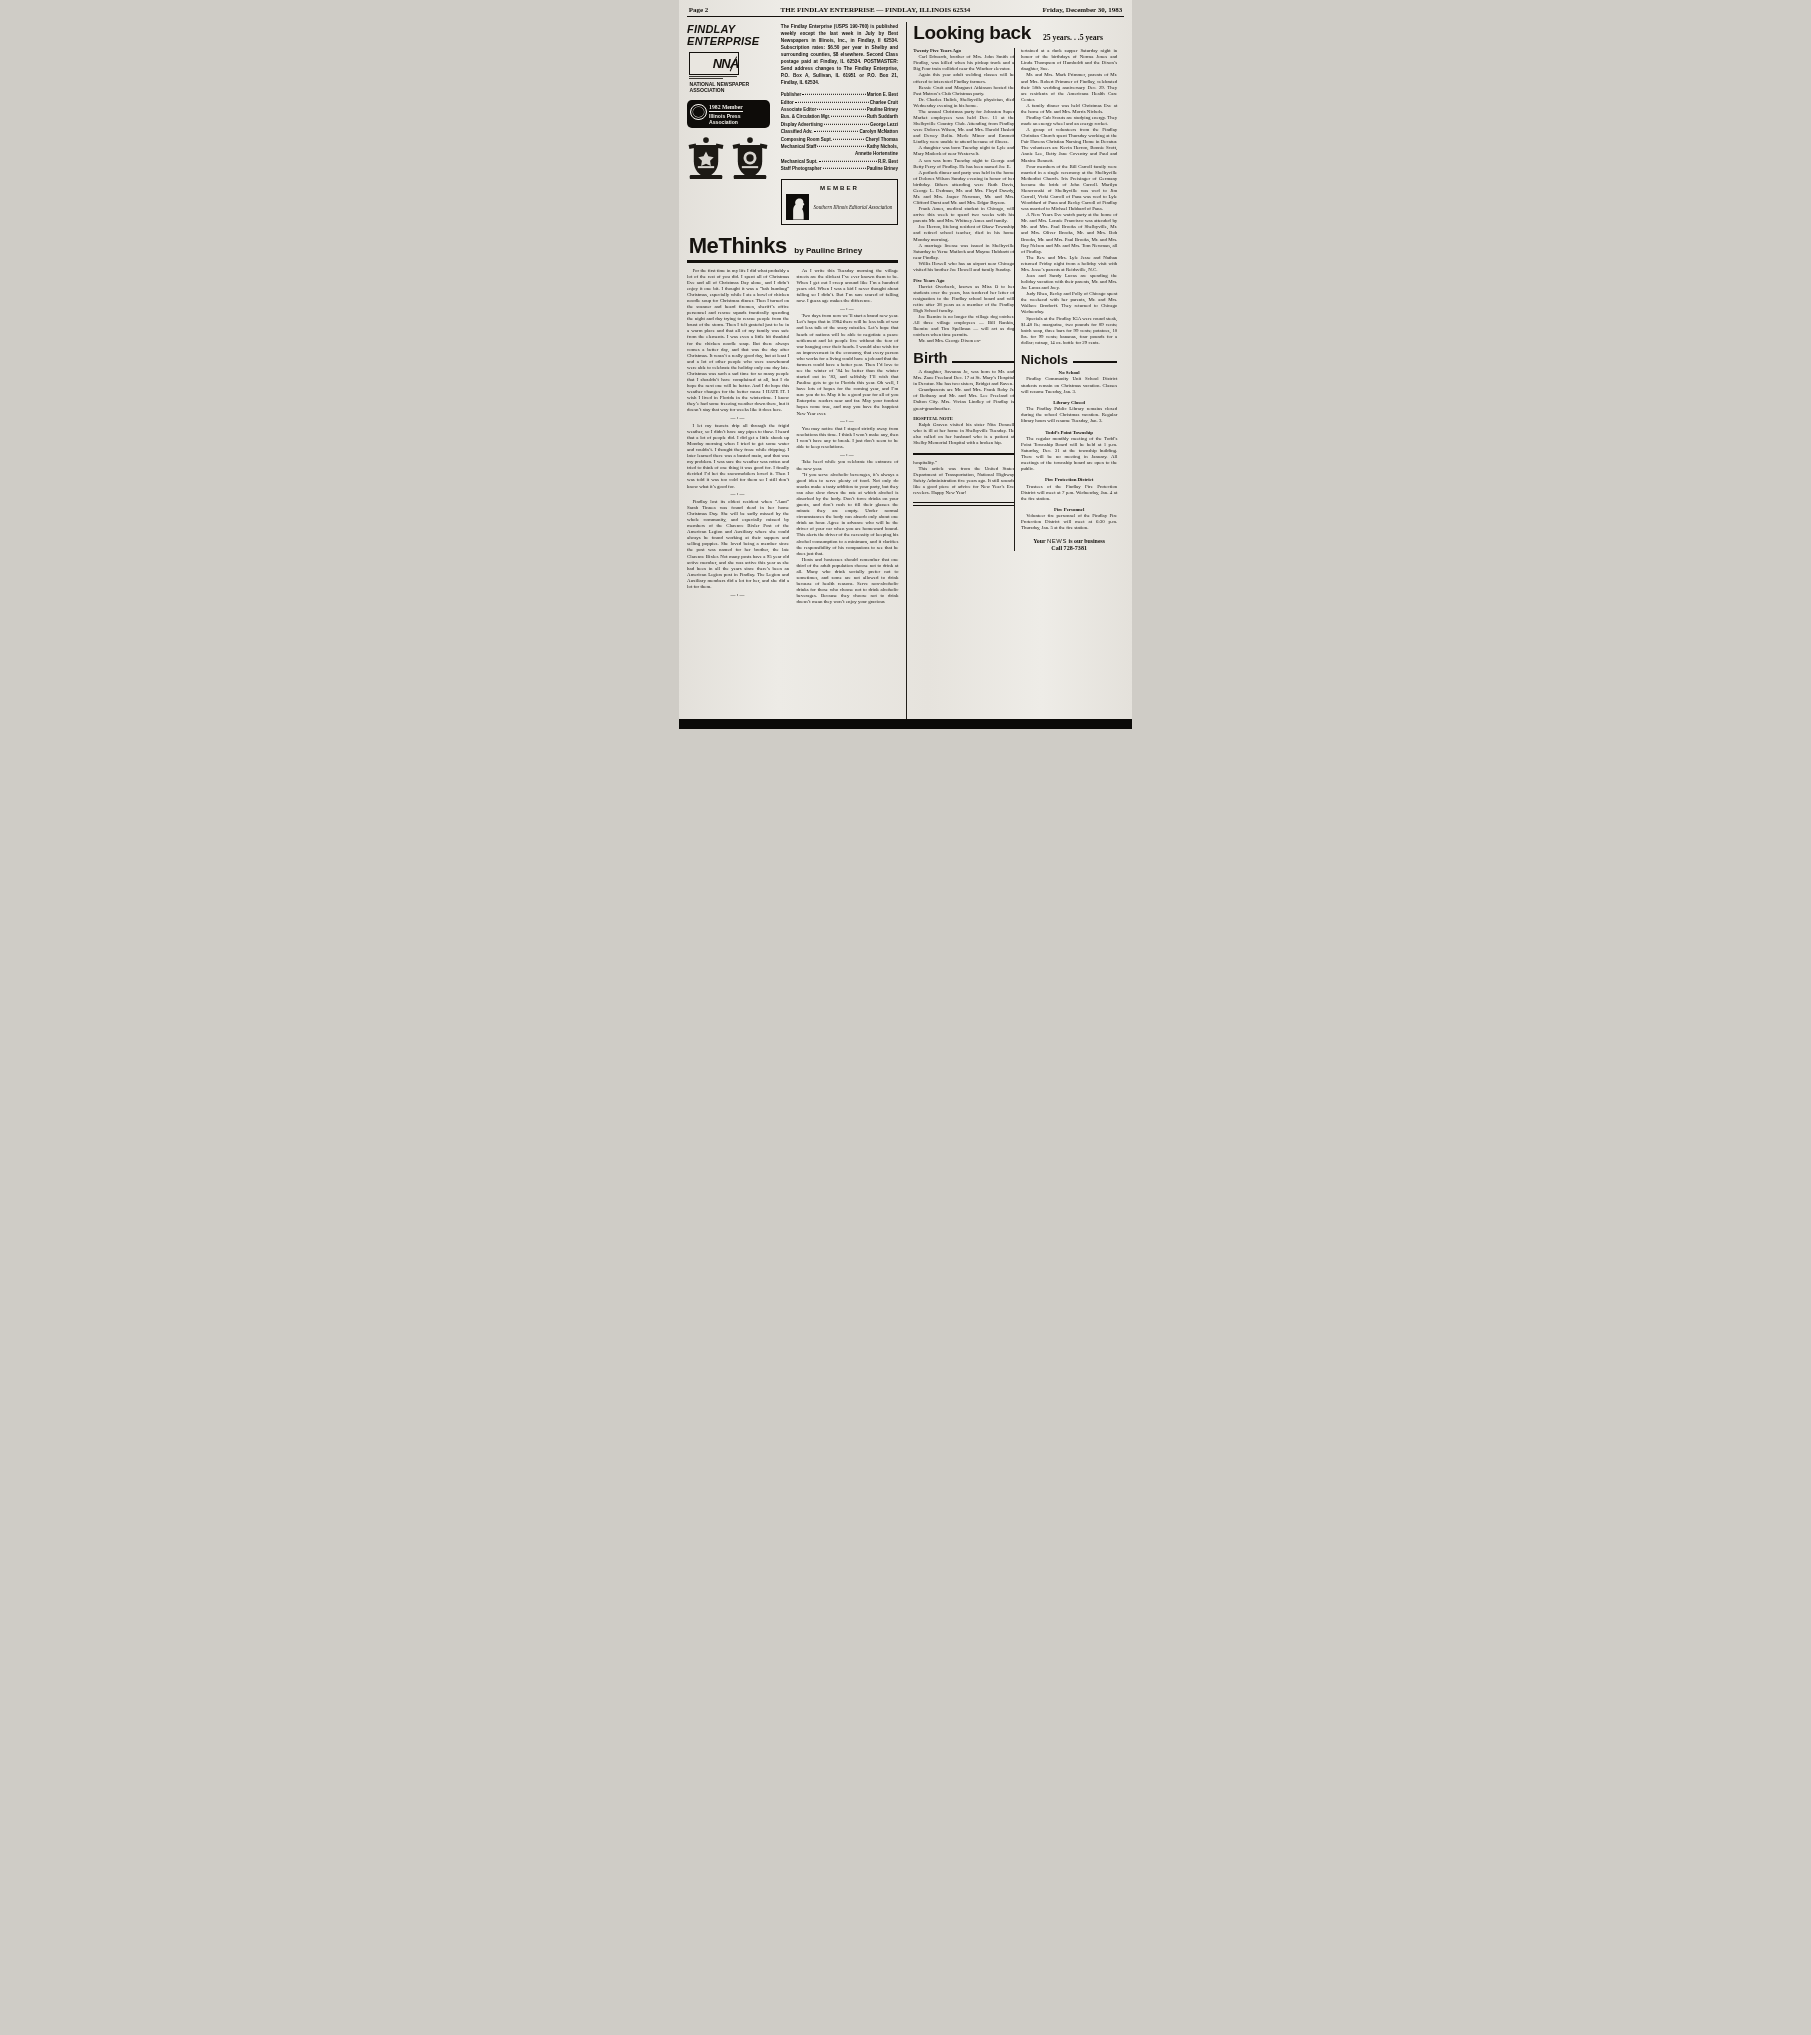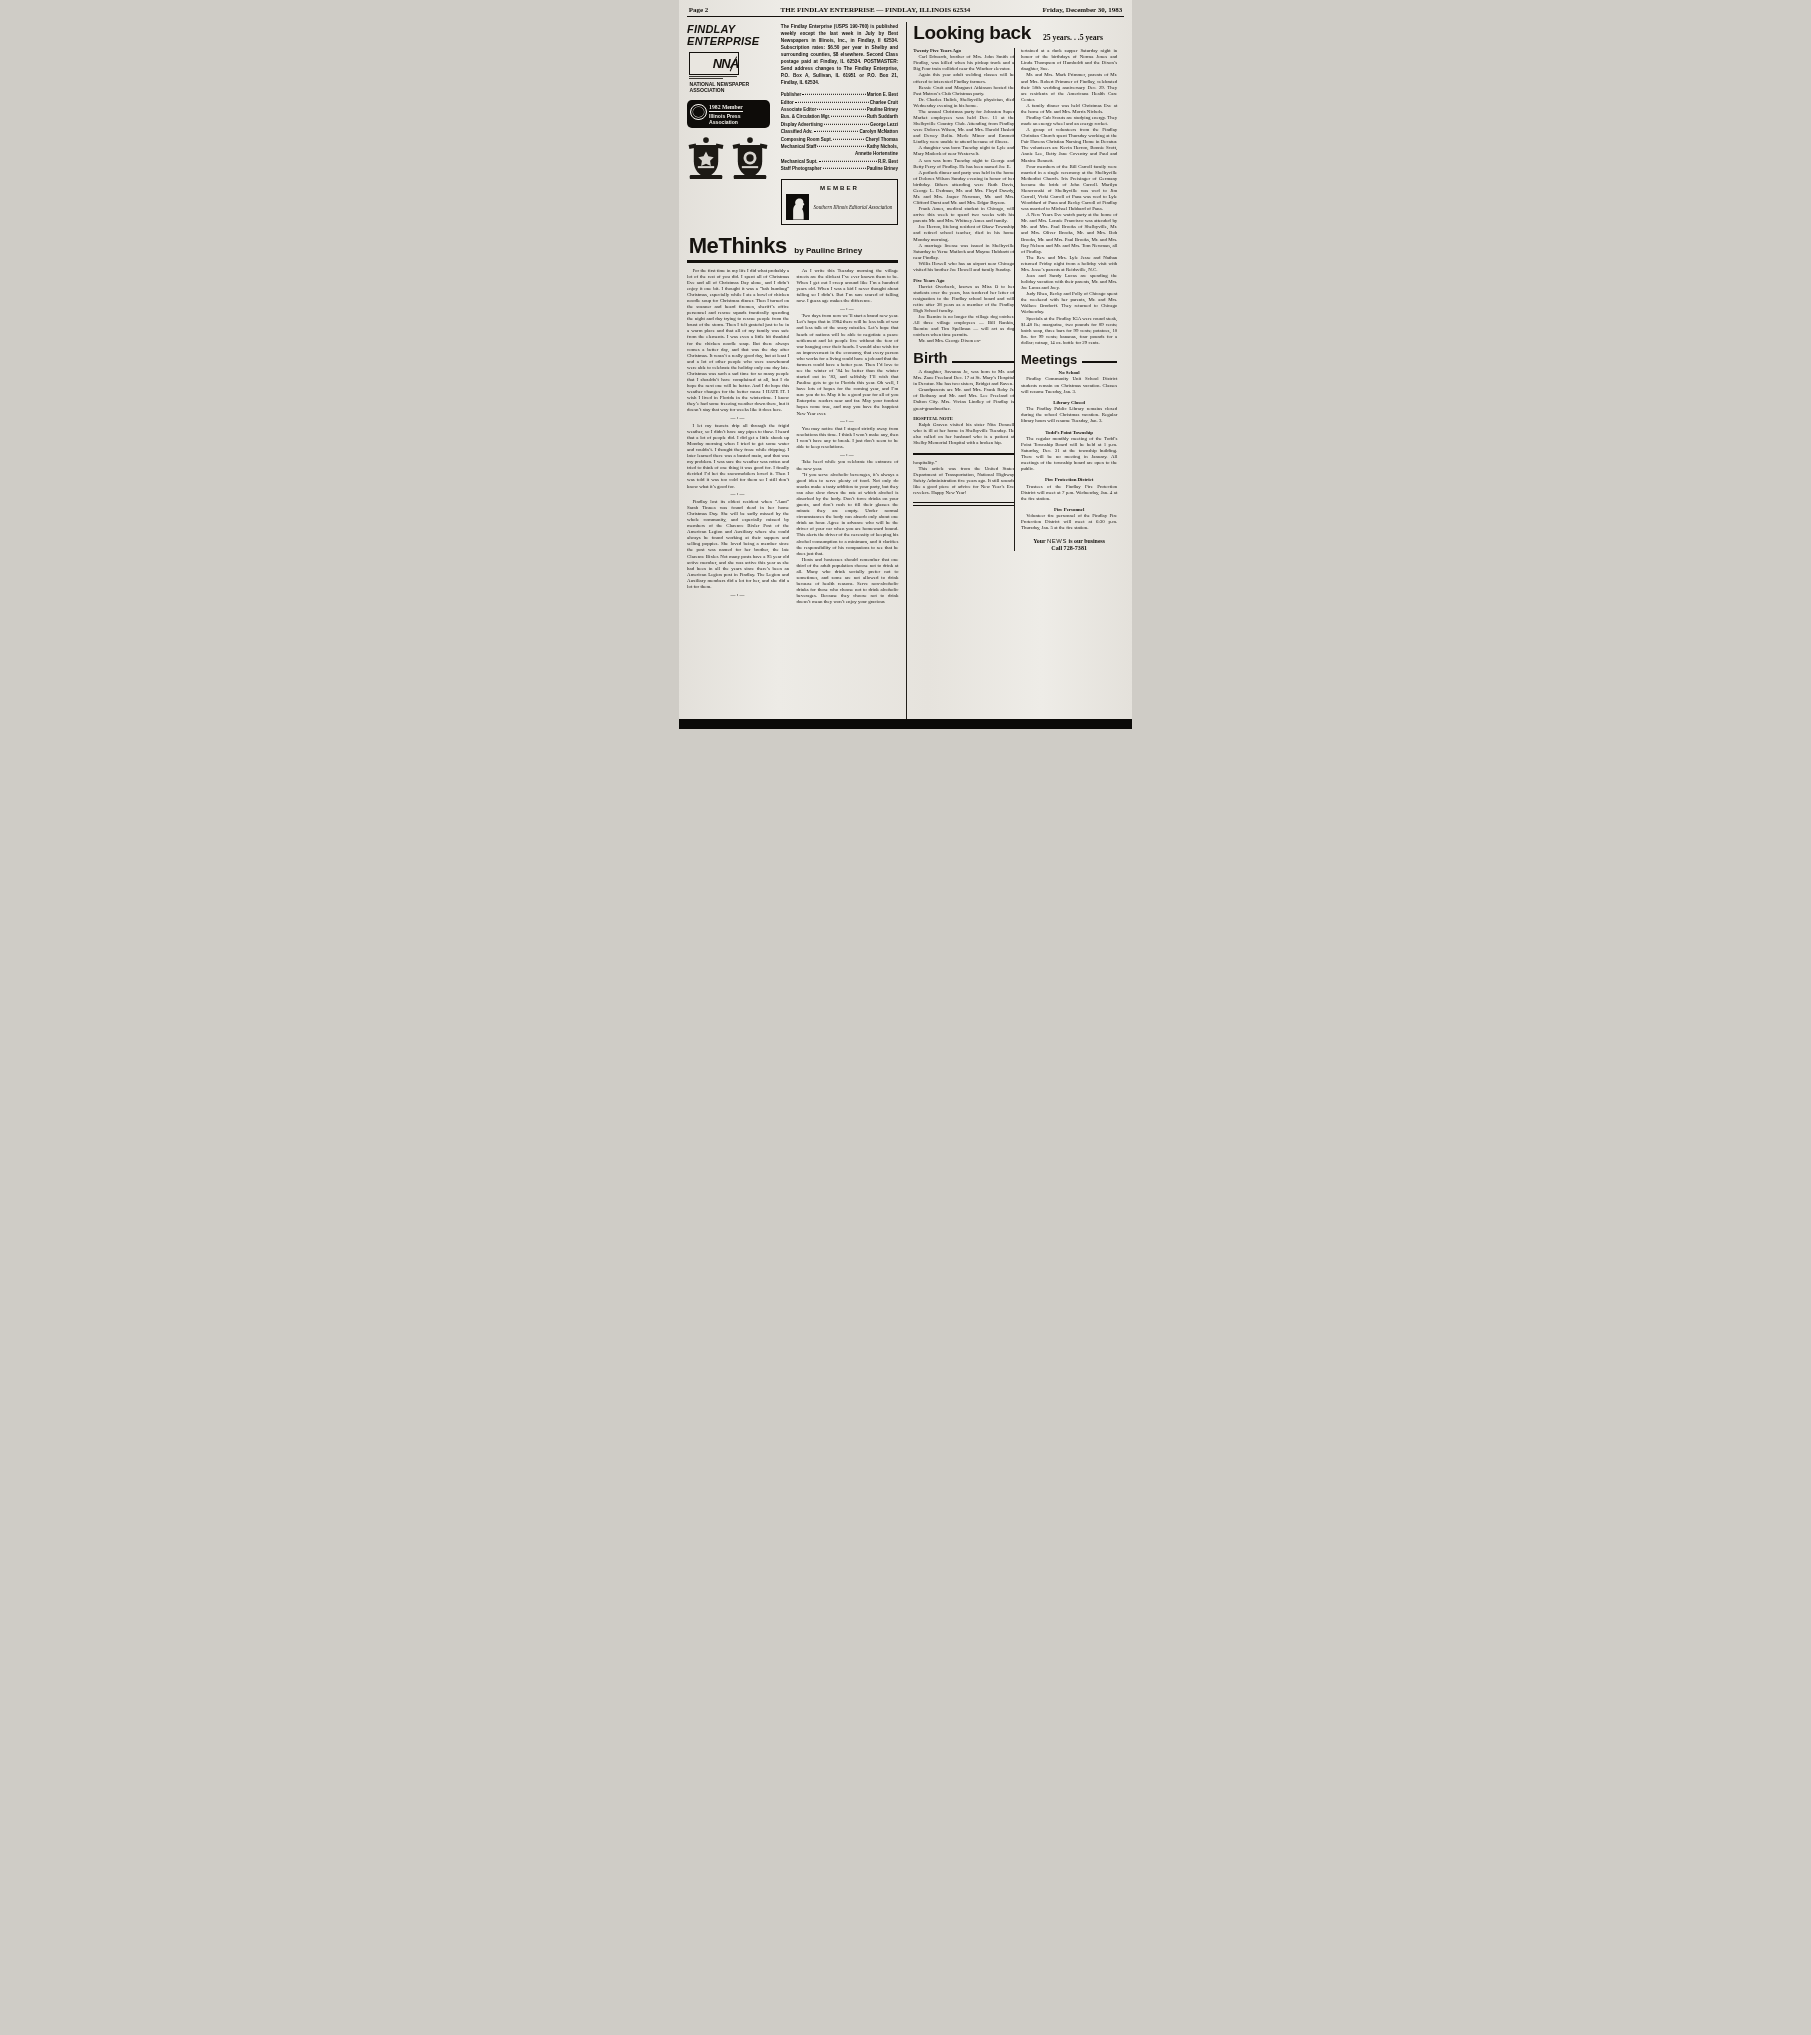--- a/index.html
+++ b/index.html
@@ -317,21 +317,21 @@
               <p class="para">A group of volunteers from the Findlay Christian Church spent Thursday working at the Fair Havens Christian Nursing Home in Decatur. The volunteers are Kevin Herron, Bonnie Scott, Annie Lee, Betty Jane Coventry and Paul and Maxine Bennett.</p>
               <p class="para">Four members of the Bill Carroll family were married in a single ceremony at the Shelbyville Methodist Church. Iris Preisinger of Germany became the bride of John Carroll. Marilyn Skowronski of Shelbyville was wed to Jim Carroll, Vicki Carroll of Pana was wed to Lyle Wooddard of Pana and Becky Carroll of Findlay was married to Michael Hubbard of Pana.</p>
               <p class="para">A New Years Eve watch party at the home of Mr. and Mrs. Lonnie Francisco was attended by Mr. and Mrs. Paul Brooks of Shelbyville, Mr. and Mrs. Oliver Brooks, Mr. and Mrs. Bob Brooks, Mr. and Mrs. Paul Brooks, Mr. and Mrs. Ray Nelson and Mr. and Mrs. Tom Newman, all of Findlay.</p>
               <p class="para">The Rev. and Mrs. Lyle Jesse and Nathan returned Friday night from a holiday visit with Mrs. Jesse’s parents at Reidsville, N.C.</p>
               <p class="para">Jean and Sandy Lucas are spending the holiday vacation with their parents, Mr. and Mrs. Joe Lucas and Joey.</p>
               <p class="para">Judy Rhea, Becky and Polly of Chicago spent the weekend with her parents, Mr. and Mrs. Wallace Orndorff. They returned to Chicago Wednesday.</p>
               <p class="para">Specials at the Findlay IGA were round steak, $1.48 lb.; margarine, two pounds for 89 cents; batch soap, three bars for 99 cents; potatoes, 10 lbs. for 99 cents; bananas, four pounds for a dollar; catsup, 14 oz. bottle for 29 cents.</p>
             </div>
 
           <div class="sec-head">
-            <span class="meetings-title">Meetings</span>
+            <span class="meetings-title">Nichols</span>
             <span class="head-rule"></span>
           </div>
           <div>
               <p class="subhead-center">No School</p>
               <p class="para">Findlay Community Unit School District students remain on Christmas vacation. Classes will resume Tuesday, Jan. 3.</p>
               <p class="subhead-center">Library Closed</p>
               <p class="para">The Findlay Public Library remains closed during the school Christmas vacation. Regular library hours will resume Tuesday, Jan. 3.</p>
               <p class="subhead-center">Todd’s Point Township</p>
               <p class="para">The regular monthly meeting of the Todd’s Point Township Board will be held at 1 p.m. Saturday, Dec. 31 at the township building. There will be no meeting in January. All meetings of the township board are open to the public.</p>
               <p class="subhead-center">Fire Protection District</p>

